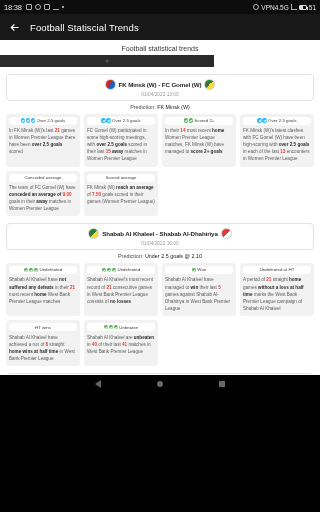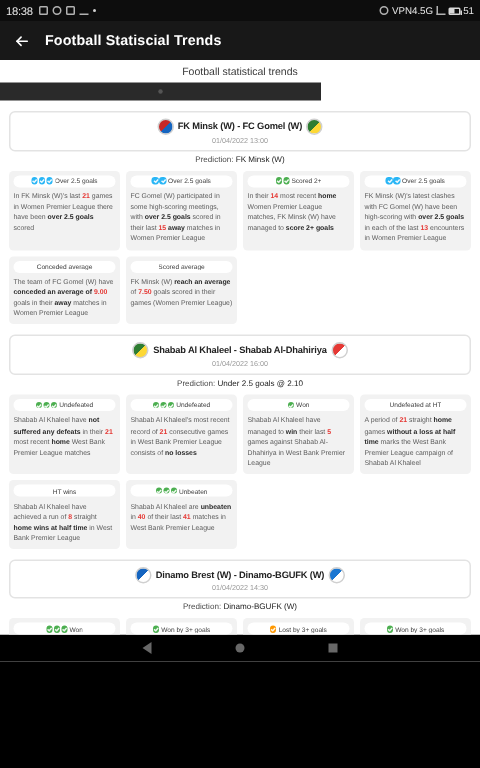--- a/index.html
+++ b/index.html
@@ -2,21 +2,21 @@
 <html><head>
 <meta charset="utf-8">
 <style>
   * { box-sizing: border-box; margin: 0; padding: 0; }
   html, body {
     width: 320px; height: 512px;
     background: #000;
     font-family: "Liberation Sans", sans-serif;
     overflow: hidden;
   }
-  .phone { width: 320px; height: 441px; display: flex; flex-direction: column; background:#fff; }
+  .phone { width: 320px; height: 393px; display: flex; flex-direction: column; background:#fff; }
 
   
   .statusbar {
     height: 14px; background:#0d0d0d; color:#e8e8e8;
     display:flex; align-items:center; padding:0 4px; font-size:7px; flex:0 0 14px;
   }
   .sb-time { font-size:7.5px; letter-spacing:-.2px; margin-right:4px; }
   .sb-icons-left { display:flex; align-items:center; gap:3px; }
   .sb-spacer { flex:1; }
   .sb-icons-right { display:flex; align-items:center; gap:2px; font-size:6.5px; }
@@ -27,21 +27,21 @@
   .batt:after{content:"";position:absolute;right:-2px;top:1px;width:1px;height:3px;background:#d8d8d8;}
   .batt i{position:absolute;left:0;top:0;bottom:0;width:50%;background:#d8d8d8;display:block;}
 
   
   .appbar {
     height:26px; background:#181818; color:#fff; display:flex; align-items:center;
     padding:0 8px; gap:10px; flex:0 0 26px;
   }
   .back-arrow { width:12px;height:12px;display:flex;align-items:center;justify-content:center;cursor:pointer; }
   .back-arrow svg{width:11px;height:11px;}
-  .appbar-title { font-size:9.5px; font-weight:bold; letter-spacing:.1px;text-align:center; }
+  .appbar-title { font-size:9.5px; font-weight:normal; letter-spacing:.1px;text-align:center; }
 
   
   .content { flex:1; background:#ffffff; overflow:hidden; position:relative; }
   .page-title { text-align:center; font-size:7px; color:#3a3a3a; padding:5px 0 3px; }
 
   
   .ad-banner { height:12px; background:#2a2a2a; margin:0 0 0 0; width:214px; position:relative; }
   .ad-banner:after{ content:""; position:absolute; left:50%; top:50%; width:3px;height:3px;
       background:#555; border-radius:50%; transform:translate(-50%,-50%); }
 

